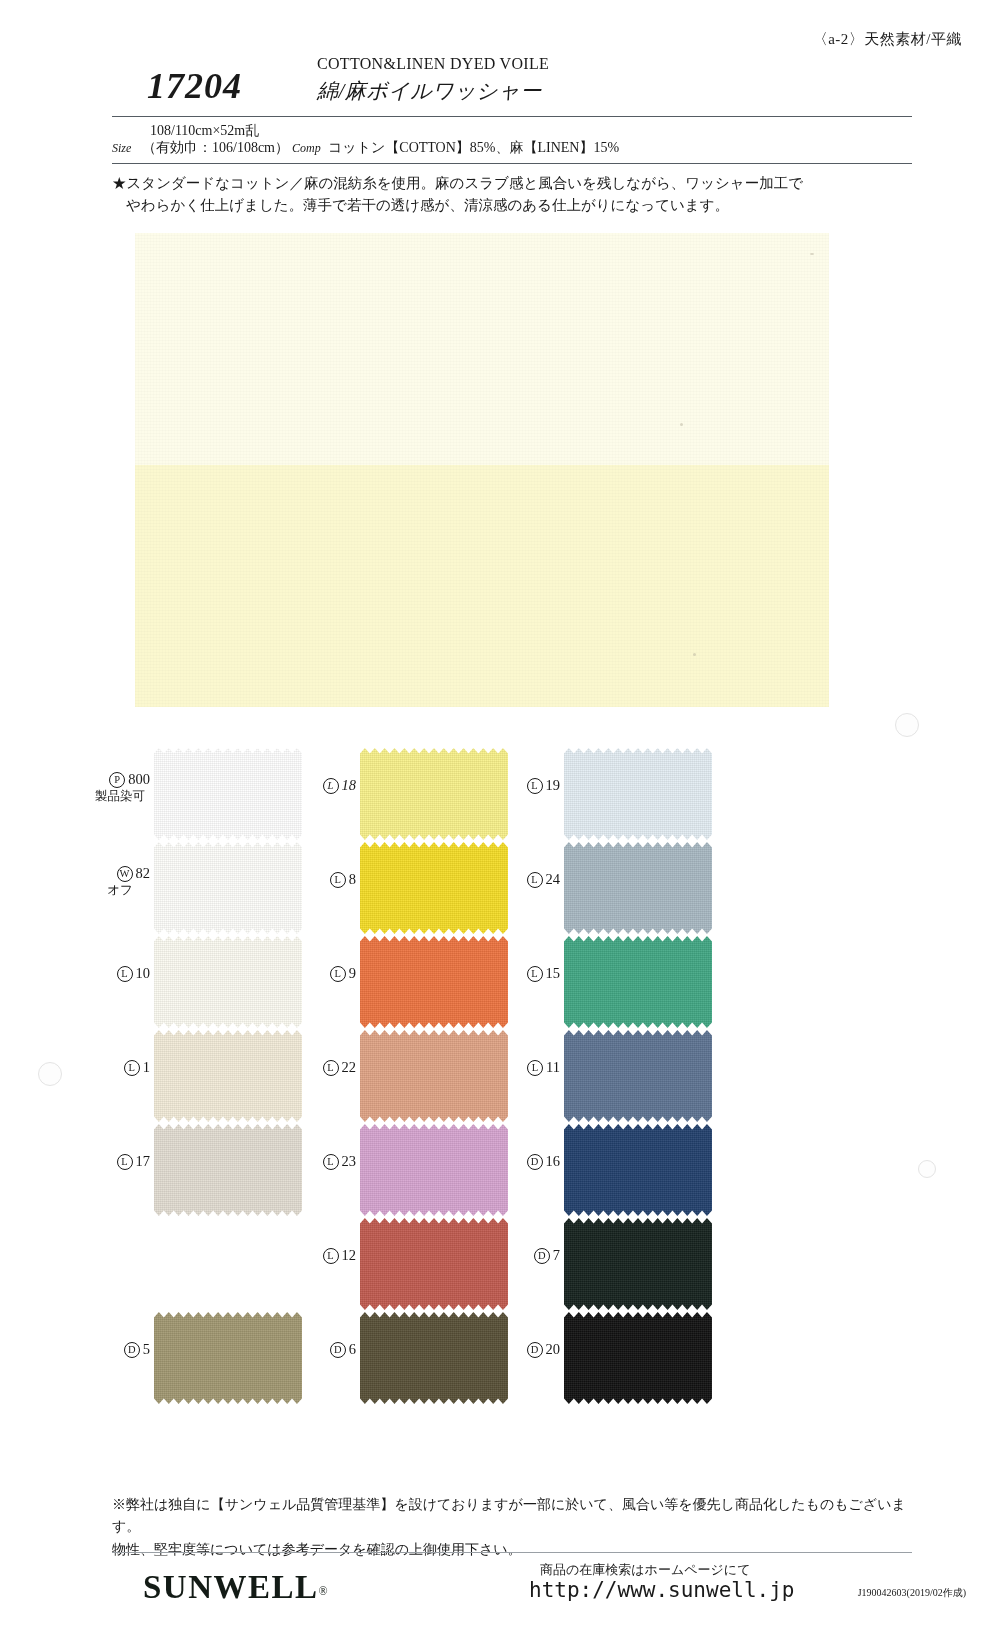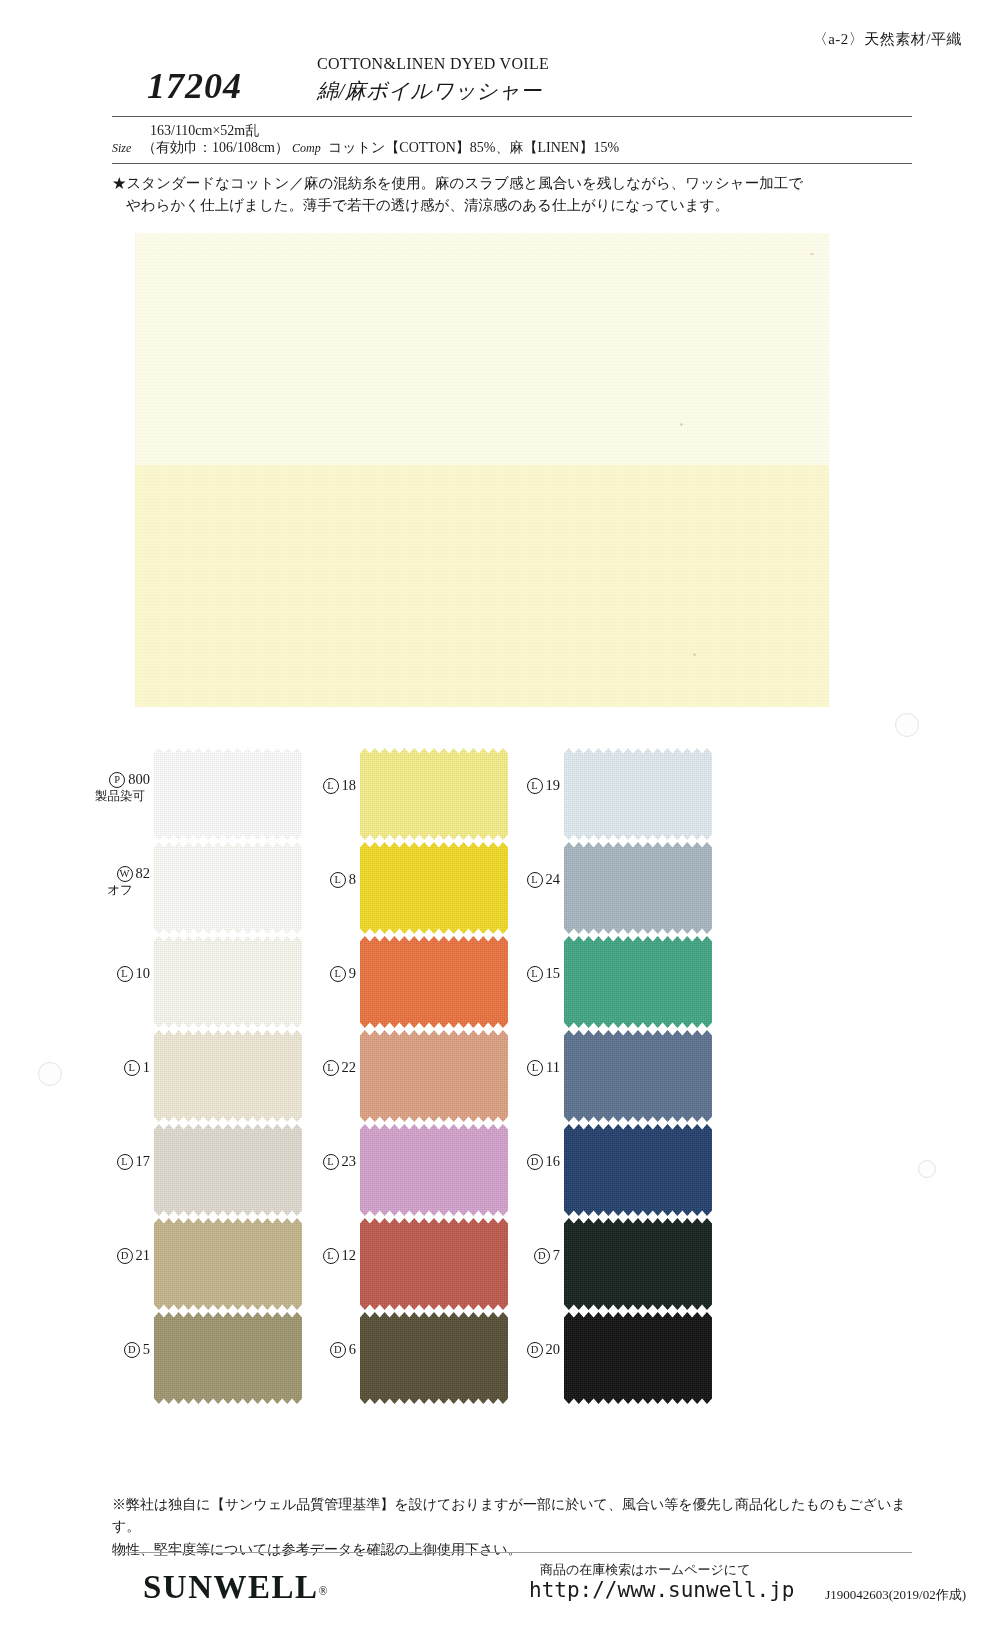--- a/index.html
+++ b/index.html
@@ -285,39 +285,39 @@
     left: 529px;
     font-size: 21px;
     font-family: "DejaVu Sans Mono", "Liberation Mono", monospace;
     letter-spacing: 0px;
     white-space: nowrap;
   }
   #doc-id {
     position: absolute;
     top: 1586px;
     right: 34px;
-    font-size: 13px;
+    font-size: 10px;
     white-space: nowrap;
   }
 </style>
 </head>
 <body>
 
 <div id="header-category">〈a-2〉天然素材/平織</div>
 
 <div id="title-block">
   <div id="product-code">17204</div>
   <div id="title-en">COTTON&amp;LINEN DYED VOILE</div>
   <div id="title-jp">綿/麻ボイルワッシャー</div>
 </div>
 
 <div class="rule" id="rule-top"></div>
 
 <div id="spec-block">
-  <div id="spec-width">163/110cm×52m乱</div>
+  <div id="spec-width">108/110cm×52m乱</div>
   <div id="spec-size-label">Size</div>
   <div id="spec-size-value">（有効巾：106/108cm）</div>
   <div id="spec-comp-label">Comp</div>
   <div id="spec-comp-value">コットン【COTTON】85%、麻【LINEN】15%</div>
 </div>
 
 <div class="rule" id="rule-mid"></div>
 
 <div id="description">
   <span class="line1">★スタンダードなコットン／麻の混紡糸を使用。麻のスラブ感と風合いを残しながら、ワッシャー加工で</span>
@@ -361,33 +361,27 @@
       <div class="swatch-chip">
         <div class="fill" style="background-color: rgb(241, 234, 215);"></div>
       </div>
     </div>
     <div class="swatch-cell" style="left: 0px; top: 376px;">
       <div class="swatch-label"><span class="circ">L</span><span>17</span></div>
       <div class="swatch-chip">
         <div class="fill" style="background-color: rgb(226, 220, 209);"></div>
       </div>
     </div>
-    <div class="swatch-cell" style="left: 0px; top: 470px;">
-      <div class="swatch-label"><span class="circ">D</span><span>21</span></div>
-      <div class="swatch-chip">
-        <div class="fill" style="background-color: rgb(198, 182, 140);"></div>
-      </div>
-    </div>
     <div class="swatch-cell" style="left: 0px; top: 564px;">
       <div class="swatch-label"><span class="circ">D</span><span>5</span></div>
       <div class="swatch-chip">
         <div class="fill" style="background-color: rgb(160, 151, 112);"></div>
       </div>
     </div>
-    <div class="swatch-cell" style="left: 206px; top: 0px;">
+    <div class="swatch-cell" style="left: 206px; top: 0px; font-style: italic;">
       <div class="swatch-label"><span class="circ">L</span><span>18</span></div>
       <div class="swatch-chip">
         <div class="fill" style="background-color: rgb(248, 240, 137);"></div>
       </div>
     </div>
     <div class="swatch-cell" style="left: 206px; top: 94px;">
       <div class="swatch-label"><span class="circ">L</span><span>8</span></div>
       <div class="swatch-chip">
         <div class="fill" style="background-color: rgb(244, 220, 37);"></div>
       </div>

